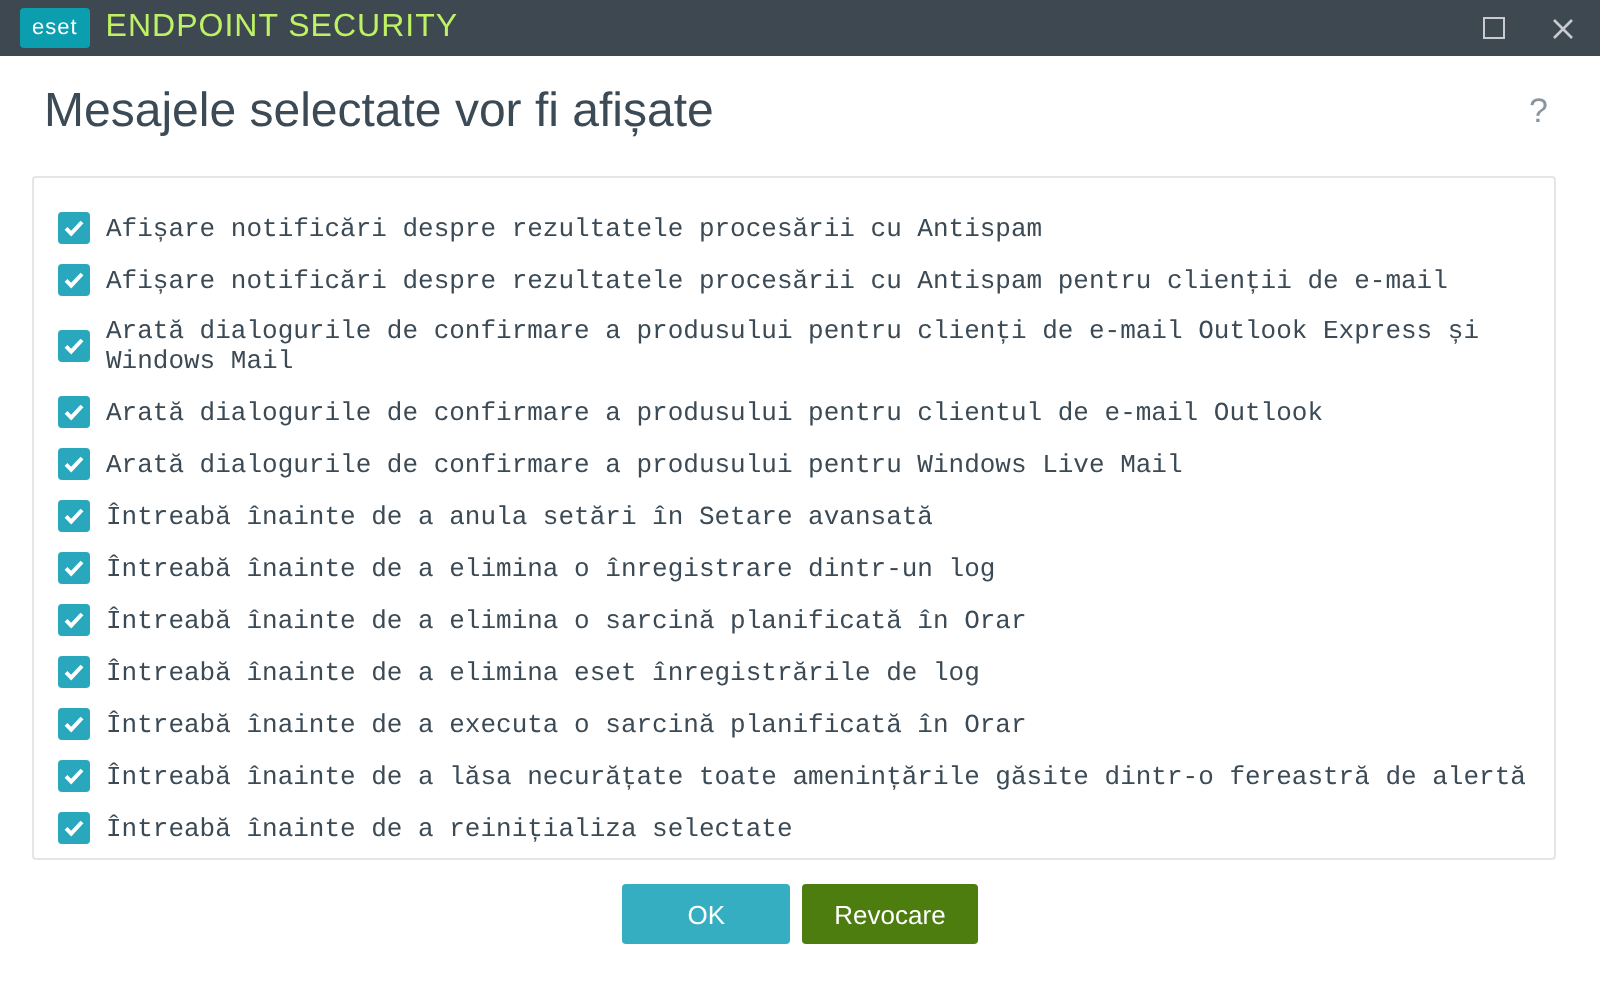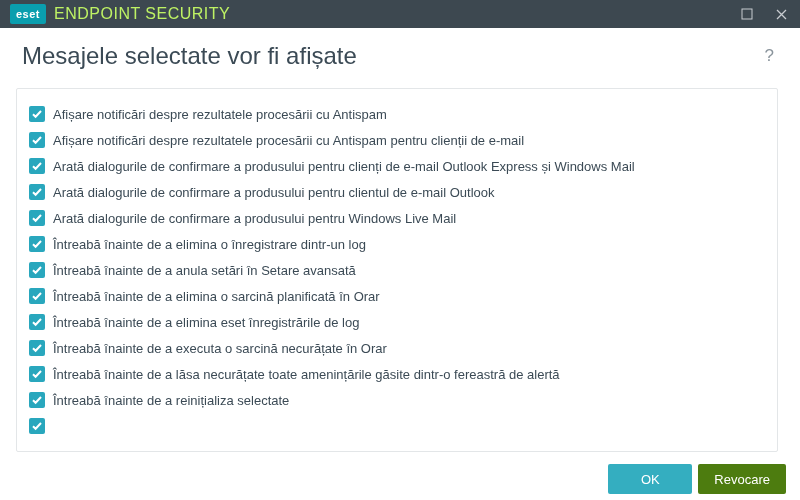--- a/index.html
+++ b/index.html
@@ -19,21 +19,21 @@
       color: #d9dde0;
       height: 28px;
       display: flex;
       align-items: center;
       padding: 0 2px 0 10px;
       flex-shrink: 0;
     }
     .brand-badge {
       background: #0a9eae;
       color: #fff;
-      font-weight: 700;
+      font-weight: 400;
       font-size: 11px;
       letter-spacing: 0.5px;
       padding: 4px 6px;
       border-radius: 2px;
       margin-right: 8px;
     }
     .app-title {
       font-size: 16px;
       letter-spacing: 0.5px;
       color: #bef264;
@@ -70,20 +70,21 @@
       cursor: pointer;
       padding: 0 4px;
     }
     .scroll-wrap {
       flex: 1;
       margin: 6px 22px 0 16px;
       border: 1px solid #e3e6e8;
       border-radius: 2px;
       position: relative;
       overflow: hidden;
+      font-family: Liberation Mono, monospace;
     }
     .scroll-inner {
       position: absolute;
       inset: 0;
       overflow-y: scroll;
       padding: 12px 6px 8px 10px;
     }
     .scroll-inner::-webkit-scrollbar { width: 10px; }
     .scroll-inner::-webkit-scrollbar-track { background: #f4f5f6; }
     .scroll-inner::-webkit-scrollbar-thumb { background: #cfd4d8; border-radius: 5px; }
@@ -105,23 +106,23 @@
       cursor: pointer;
     }
     .cbox svg { width: 12px; height: 12px; }
     .check-label {
       color: #3b4a55;
       font-size: 13px;
       cursor: pointer;
     }
     .footer {
       flex-shrink: 0;
-      padding: 12px 14px 6px 14px;
-      display: flex;
-      justify-content: flex-end;
+      padding: 12px 14px 28px 14px;
+      display: flex;
+      justify-content: center;
       gap: 6px;
     }
     .btn {
       min-width: 84px;
       height: 30px;
       border: none;
       border-radius: 2px;
       font-size: 13px;
       cursor: pointer;
       color: #fff;
@@ -198,53 +199,53 @@
           </svg>
         </div>
         <span class="check-label">Arată dialogurile de confirmare a produsului pentru Windows Live Mail</span>
       </div>
       <div class="check-row">
         <div class="cbox">
           <svg viewBox="0 0 12 12">
             <path d="M2 6.2 L4.6 8.8 L10 3" fill="none" stroke="#fff" stroke-width="2"></path>
           </svg>
         </div>
+        <span class="check-label">Întreabă înainte de a anula setări în Setare avansată</span>
+      </div>
+      <div class="check-row">
+        <div class="cbox">
+          <svg viewBox="0 0 12 12">
+            <path d="M2 6.2 L4.6 8.8 L10 3" fill="none" stroke="#fff" stroke-width="2"></path>
+          </svg>
+        </div>
         <span class="check-label">Întreabă înainte de a elimina o înregistrare dintr-un log</span>
       </div>
       <div class="check-row">
         <div class="cbox">
           <svg viewBox="0 0 12 12">
             <path d="M2 6.2 L4.6 8.8 L10 3" fill="none" stroke="#fff" stroke-width="2"></path>
           </svg>
         </div>
-        <span class="check-label">Întreabă înainte de a anula setări în Setare avansată</span>
-      </div>
-      <div class="check-row">
-        <div class="cbox">
-          <svg viewBox="0 0 12 12">
-            <path d="M2 6.2 L4.6 8.8 L10 3" fill="none" stroke="#fff" stroke-width="2"></path>
-          </svg>
-        </div>
         <span class="check-label">Întreabă înainte de a elimina o sarcină planificată în Orar</span>
       </div>
       <div class="check-row">
         <div class="cbox">
           <svg viewBox="0 0 12 12">
             <path d="M2 6.2 L4.6 8.8 L10 3" fill="none" stroke="#fff" stroke-width="2"></path>
           </svg>
         </div>
         <span class="check-label">Întreabă înainte de a elimina eset înregistrările de log</span>
       </div>
       <div class="check-row">
         <div class="cbox">
           <svg viewBox="0 0 12 12">
             <path d="M2 6.2 L4.6 8.8 L10 3" fill="none" stroke="#fff" stroke-width="2"></path>
           </svg>
         </div>
-        <span class="check-label">Întreabă înainte de a executa o sarcină necurățate în Orar</span>
+        <span class="check-label">Întreabă înainte de a executa o sarcină planificată în Orar</span>
       </div>
       <div class="check-row">
         <div class="cbox">
           <svg viewBox="0 0 12 12">
             <path d="M2 6.2 L4.6 8.8 L10 3" fill="none" stroke="#fff" stroke-width="2"></path>
           </svg>
         </div>
         <span class="check-label">Întreabă înainte de a lăsa necurățate toate amenințările găsite dintr-o fereastră de alertă</span>
       </div>
       <div class="check-row">

